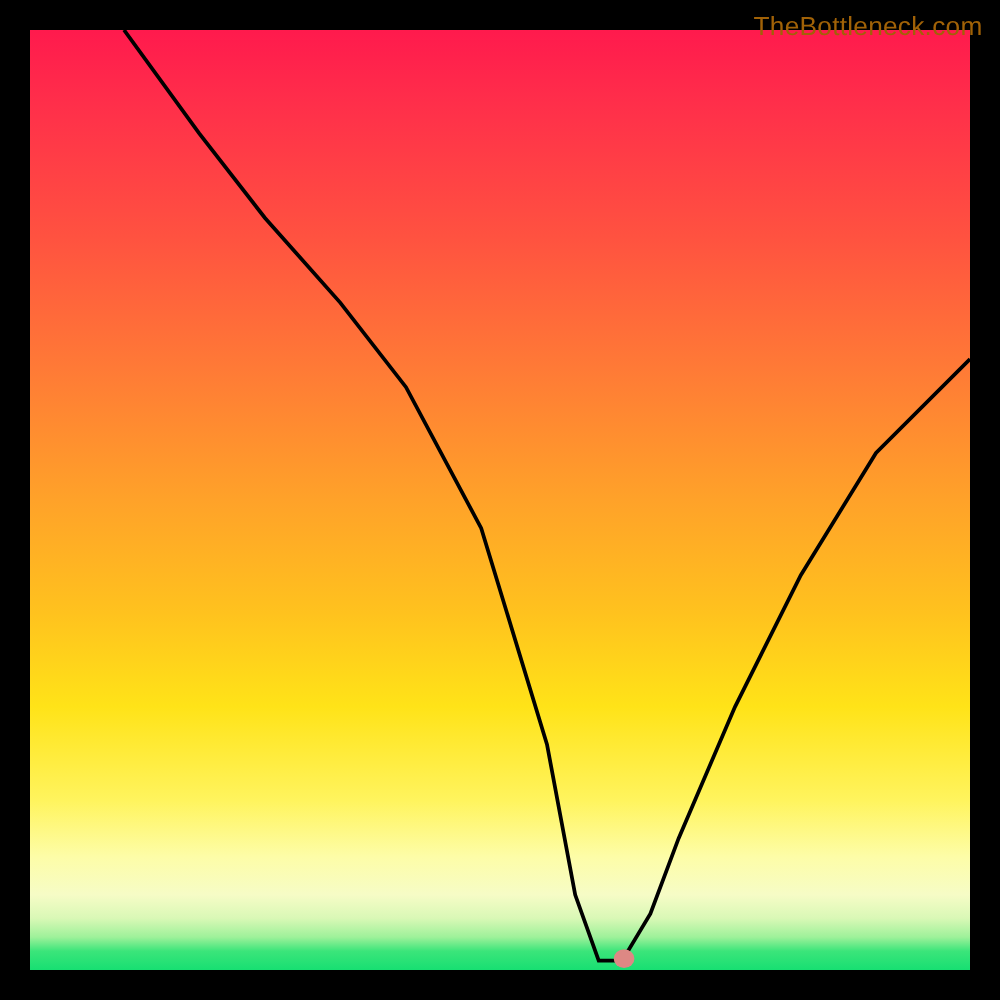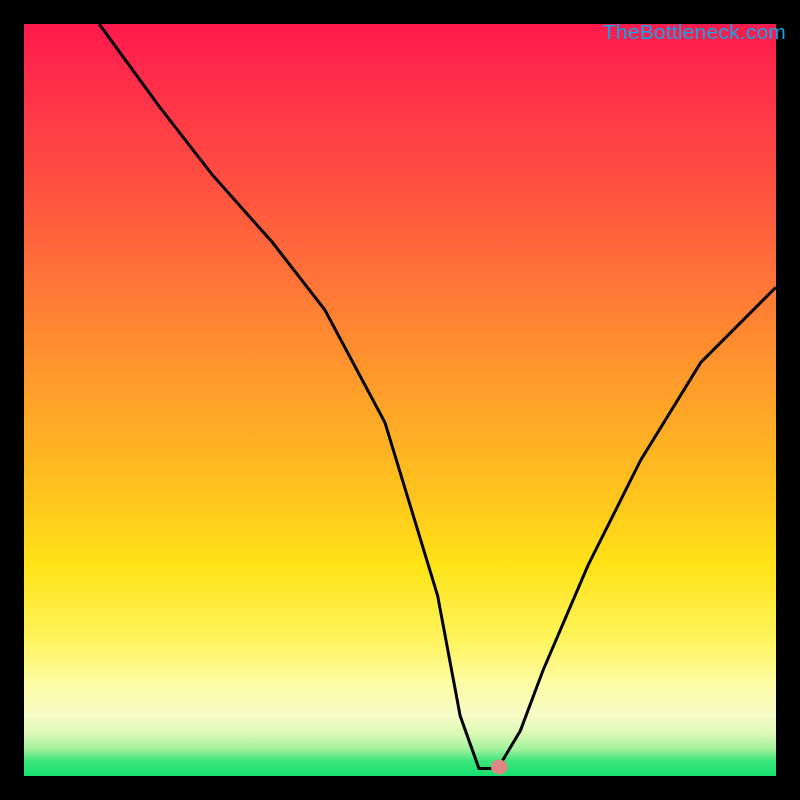--- a/index.html
+++ b/index.html
@@ -11,23 +11,23 @@
     overflow: hidden;
     font-family: Arial, Helvetica, sans-serif;
   }
   .wrap {
     position: relative;
     width: 800px;
     height: 800px;
   }
   .watermark {
     position: absolute;
-    top: 20px;
+    top: 10px;
     right: 14px;
-    color: #0ea5e9;
+    color: #a16207;
     font-size: 21px;
     font-weight: 500;
     letter-spacing: 0.2px;
     z-index: 5;
   }
   .plot-frame {
     position: absolute;
     left: 24px;
     top: 24px;
     width: 752px;   

